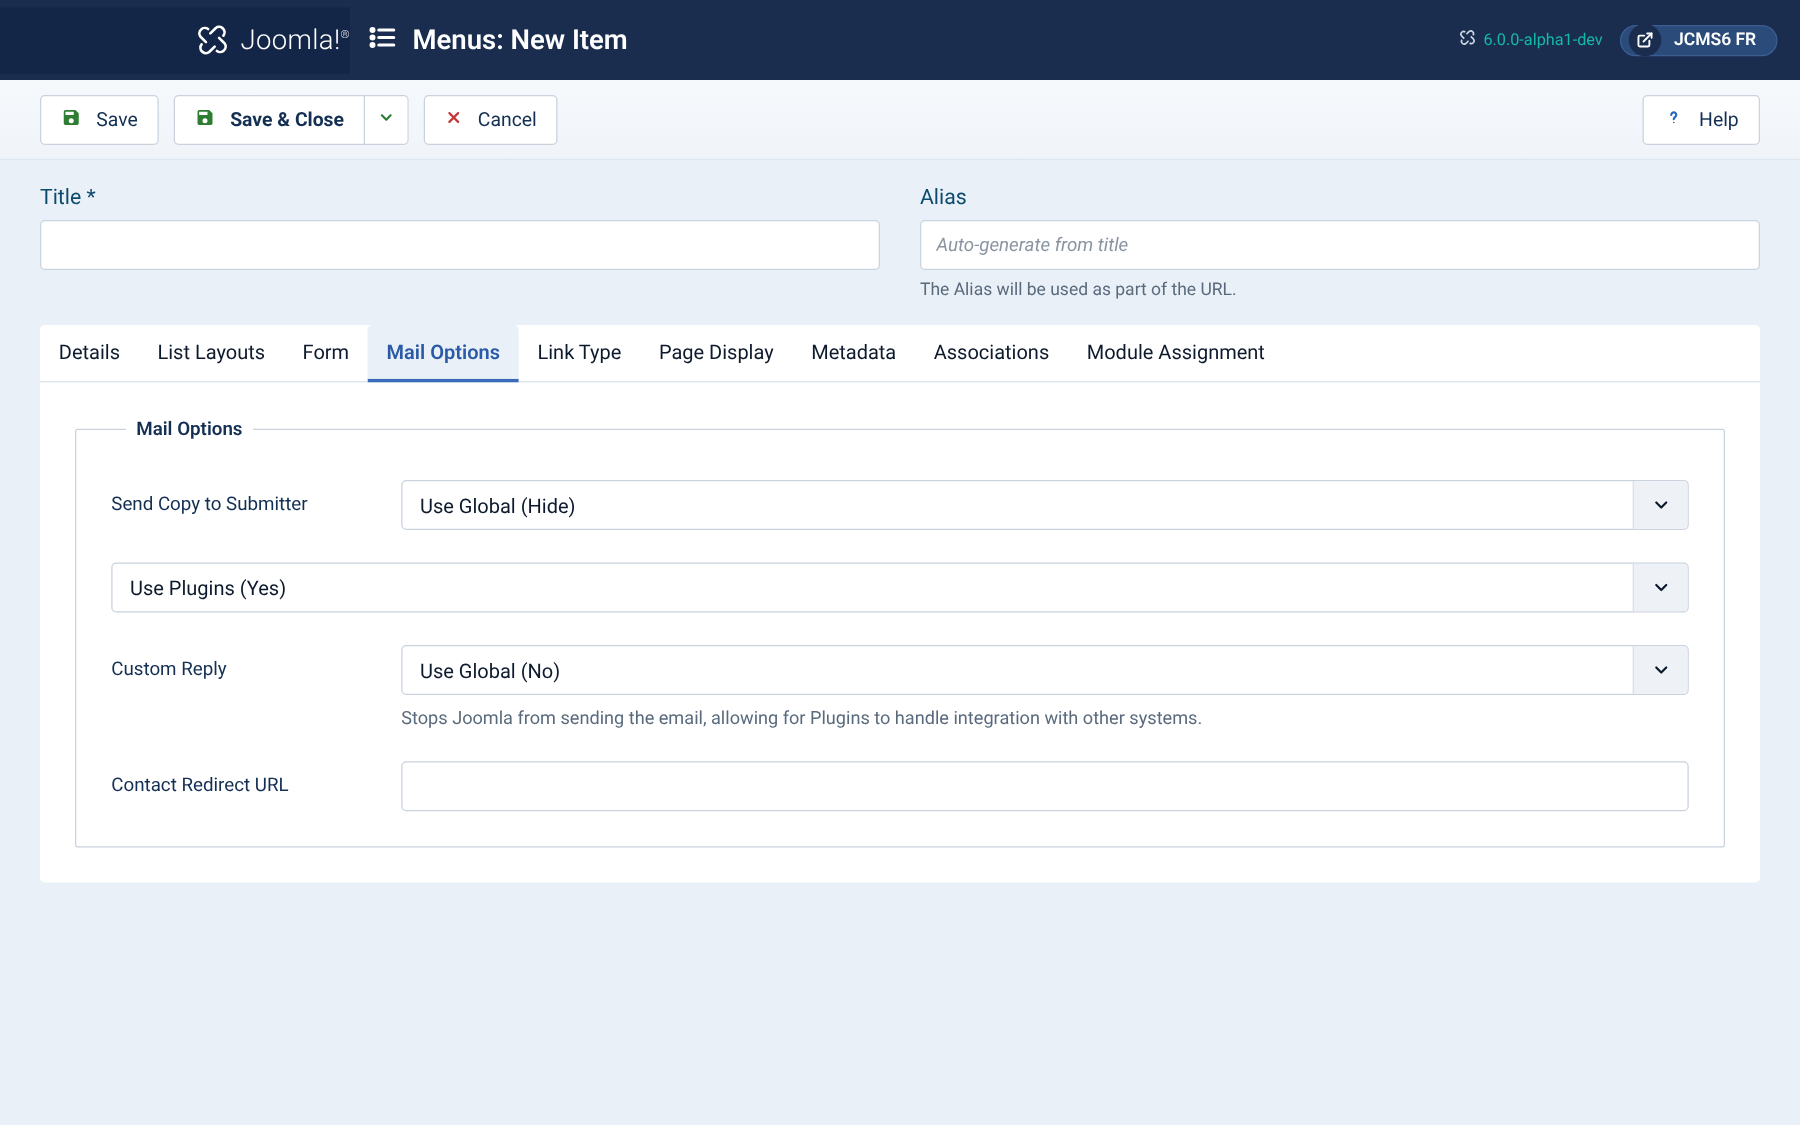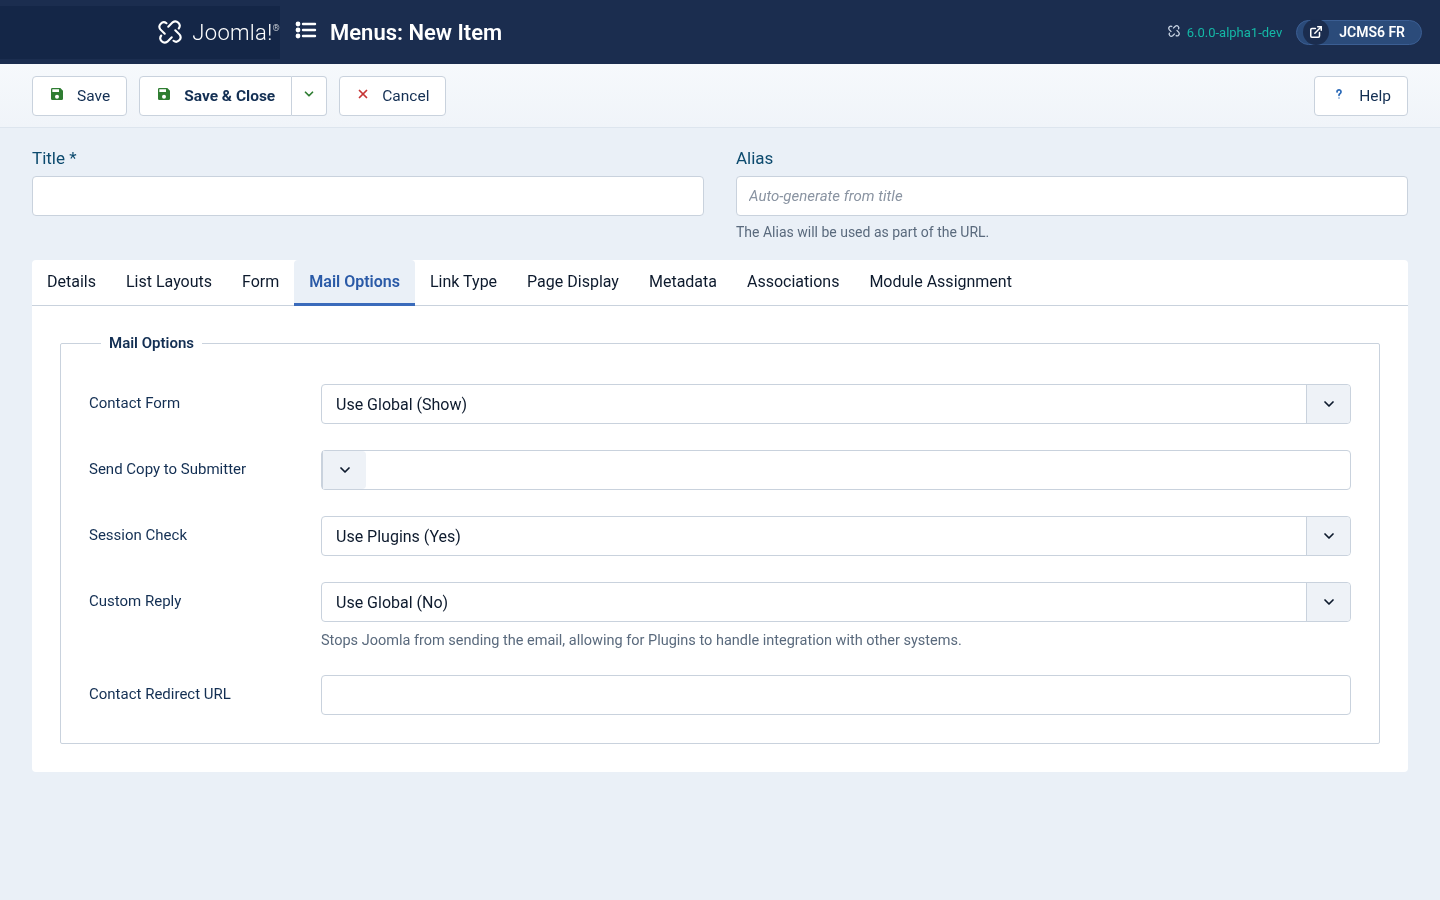--- a/index.html
+++ b/index.html
@@ -390,49 +390,36 @@
     <button class="tab">Page Display</button>
     <button class="tab">Metadata</button>
     <button class="tab">Associations</button>
     <button class="tab">Module Assignment</button>
   </div>
 
   <div class="panel">
     <fieldset>
       <legend>Mail Options</legend>
 
+
       <div class="form-row">
-        <div class="form-label">Contact Form</div>
+        <div class="form-label">Send Copy to Submitter</div>
         <div class="form-control-wrap">
           <div class="select-wrap">
-            <span class="value">Use Global (Show)</span>
+            <span class="value">Use Global (Hide)</span>
             <span class="caret-box">
               <svg width="16" height="16" viewBox="0 0 24 24" fill="none" stroke="#0d1a2d" stroke-width="2.6" stroke-linecap="round" stroke-linejoin="round">
                   <polyline points="6 9 12 15 18 9"></polyline>
                 </svg>
             </span>
           </div>
         </div>
       </div>
 
       <div class="form-row">
-        <div class="form-label">Send Copy to Submitter</div>
-        <div class="form-control-wrap">
-          <div class="select-wrap">
-            <span class="caret-box">
-              <svg width="16" height="16" viewBox="0 0 24 24" fill="none" stroke="#0d1a2d" stroke-width="2.6" stroke-linecap="round" stroke-linejoin="round">
-                  <polyline points="6 9 12 15 18 9"></polyline>
-                </svg>
-            </span>
-          </div>
-        </div>
-      </div>
-
-      <div class="form-row">
-        <div class="form-label">Session Check</div>
         <div class="form-control-wrap">
           <div class="select-wrap">
             <span class="value">Use Plugins (Yes)</span>
             <span class="caret-box">
               <svg width="16" height="16" viewBox="0 0 24 24" fill="none" stroke="#0d1a2d" stroke-width="2.6" stroke-linecap="round" stroke-linejoin="round">
                   <polyline points="6 9 12 15 18 9"></polyline>
                 </svg>
             </span>
           </div>
         </div>

